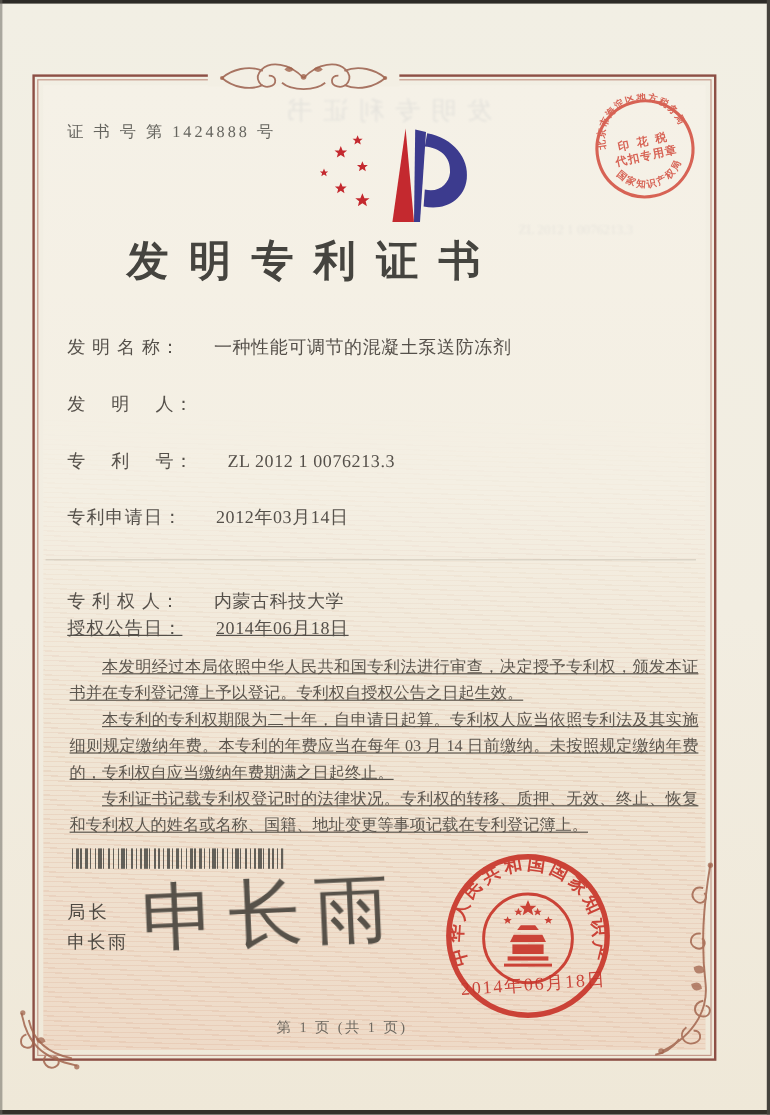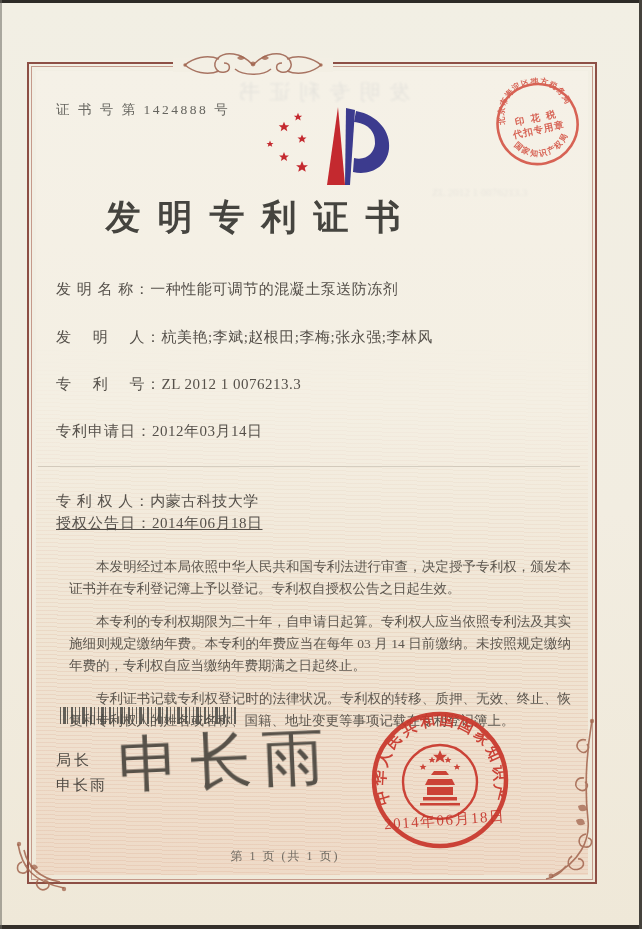--- a/index.html
+++ b/index.html
@@ -43,29 +43,29 @@
   .cert-no{position:absolute;left:56px;top:101px;font-size:13.5px;
     letter-spacing:2.5px;color:#66655f;z-index:8;}
 
   .logo{position:absolute;left:250px;top:101px;z-index:8;}
 
   .title{position:absolute;left:27px;top:194px;width:452px;text-align:center;
     font-size:35px;font-weight:600;letter-spacing:17px;padding-left:17px;
     box-sizing:border-box;color:#45443f;z-index:8;}
 
   .field{position:absolute;left:56px;width:530px;font-size:15px;color:#55504a;z-index:8;
-    display:flex;align-items:baseline;}
+    display:flex;align-items:baseline;gap:28px;}
   .field .lbl{white-space:pre;letter-spacing:1px;}
   .field .val{letter-spacing:.5px;}
   .f0{top:280px;} .f1{top:328px;} .f2{top:375px;}
   .f3{top:422px;} .f4{top:492px;text-align:center;} .f5{top:514px;text-decoration:underline;}
 
   .body-text{position:absolute;left:58px;top:545px;width:524px;z-index:8;
     font-size:13.5px;line-height:1.63;color:#5c564e;text-align:justify;}
-  .body-text p{margin:11px;text-indent:2em;}
+  .body-text p{margin:0;text-indent:2em;text-decoration:underline;}
 
   .barcode{position:absolute;left:60px;top:707px;width:176px;height:17px;z-index:8;
     background-image:repeating-linear-gradient(90deg,
       #4a4944 0 1px,transparent 1px 3px,#4a4944 3px 6px,transparent 6px 7px,
       #4a4944 7px 8px,transparent 8px 11px,#4a4944 11px 13px,transparent 13px 15px,
       #4a4944 15px 16px,transparent 16px 19px);
     opacity:.85;}
 
   .director-title{position:absolute;left:56px;top:751px;font-size:15px;
     letter-spacing:3px;color:#4e4942;z-index:8;}
@@ -185,21 +185,20 @@
   </div>
 
   <div class="title">发明专利证书</div>
 
   <div class="field f0">
     <span class="lbl">发 明 名 称：</span>
     <span class="val">一种性能可调节的混凝土泵送防冻剂</span>
   </div>
   <div class="field f1">
     <span class="lbl">发　 明　 人：</span>
-    <span class="val">杭美艳;李斌;赵根田;李梅;张永强;李林风</span>
   </div>
   <div class="field f2">
     <span class="lbl">专　 利　 号：</span>
     <span class="val">ZL 2012 1 0076213.3</span>
   </div>
   <div class="field f3">
     <span class="lbl">专利申请日：</span>
     <span class="val">2012年03月14日</span>
   </div>
   <div class="field f4">

